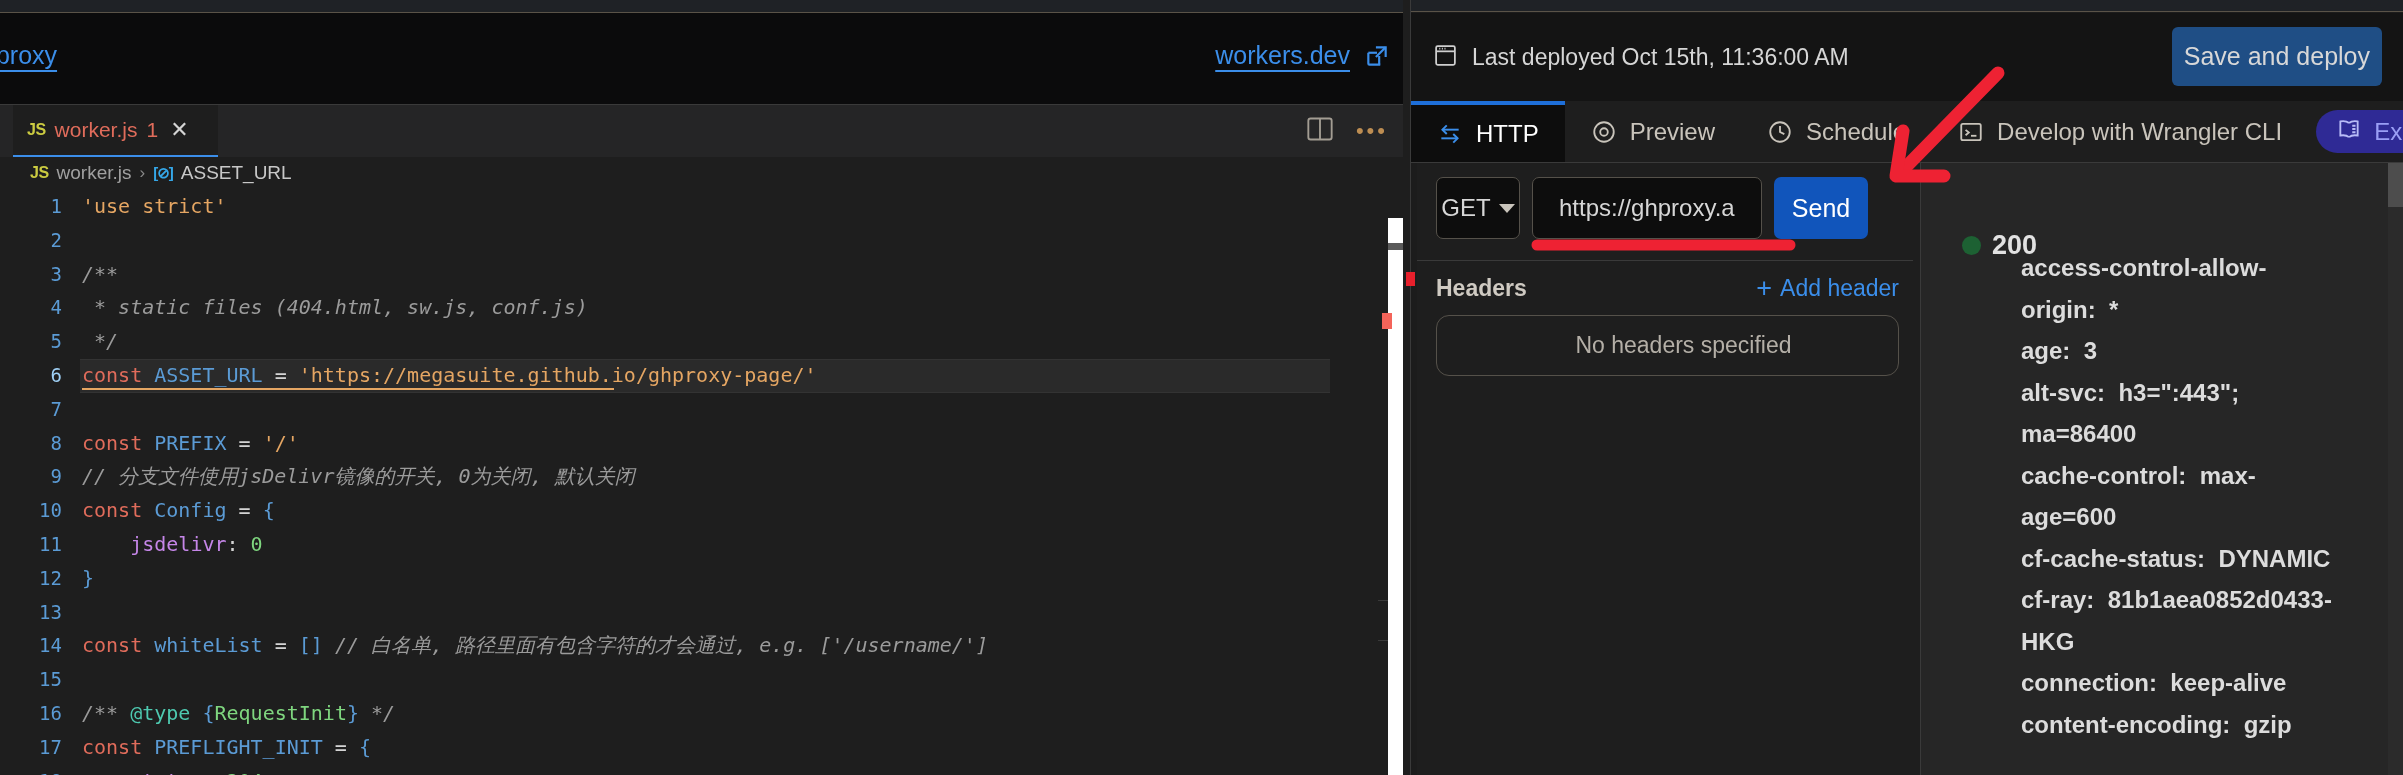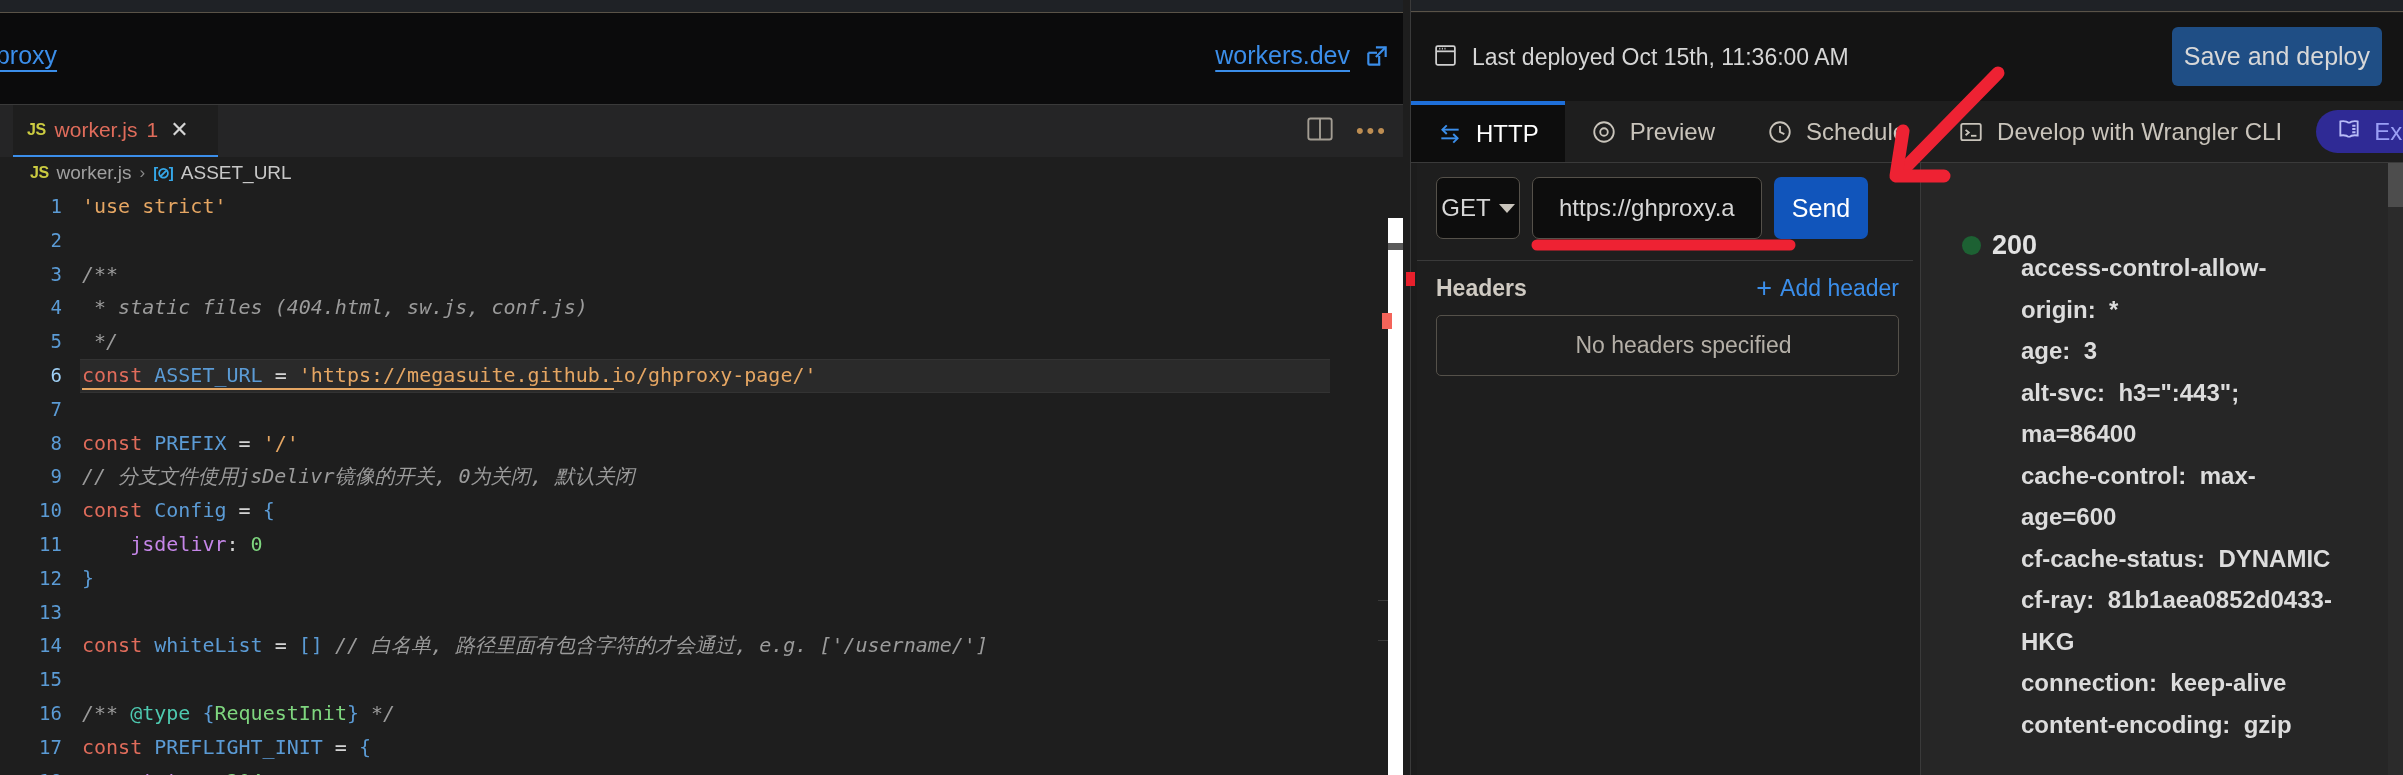--- a/index.html
+++ b/index.html
@@ -178,21 +178,21 @@
   #req-divider{ position:absolute; left:0; top:97px; width:501px; height:1px; background:#3a3a3a;}
   #headers-row{
     position:absolute; left:19px; top:112px; width:463px;
     display:flex; justify-content:space-between; align-items:center;
   }
   #headers-label{ color:#cfcac2; font-size:23px; font-weight:bold;}
   #add-header{ color:#3b8eea; font-size:23px; cursor:pointer; display:flex; align-items:center; gap:8px;}
   #add-plus{ font-size:27px; line-height:1; }
   #headers-empty{
     position:absolute; left:19px; top:152px; width:463px; height:61px;
-    border:1px solid #55514a; border-radius:5px;
+    border:1px solid #55514a; border-radius:13px;
     display:flex; align-items:center; justify-content:center;
     color:#b4afa7; font-size:23px;padding-left:32px;
   }
 
   
   #resp-panel{
     position:absolute; left:502px; top:163px; width:491px; height:612px;
     background:#262626; overflow:hidden;
   }
   #resp-status{

